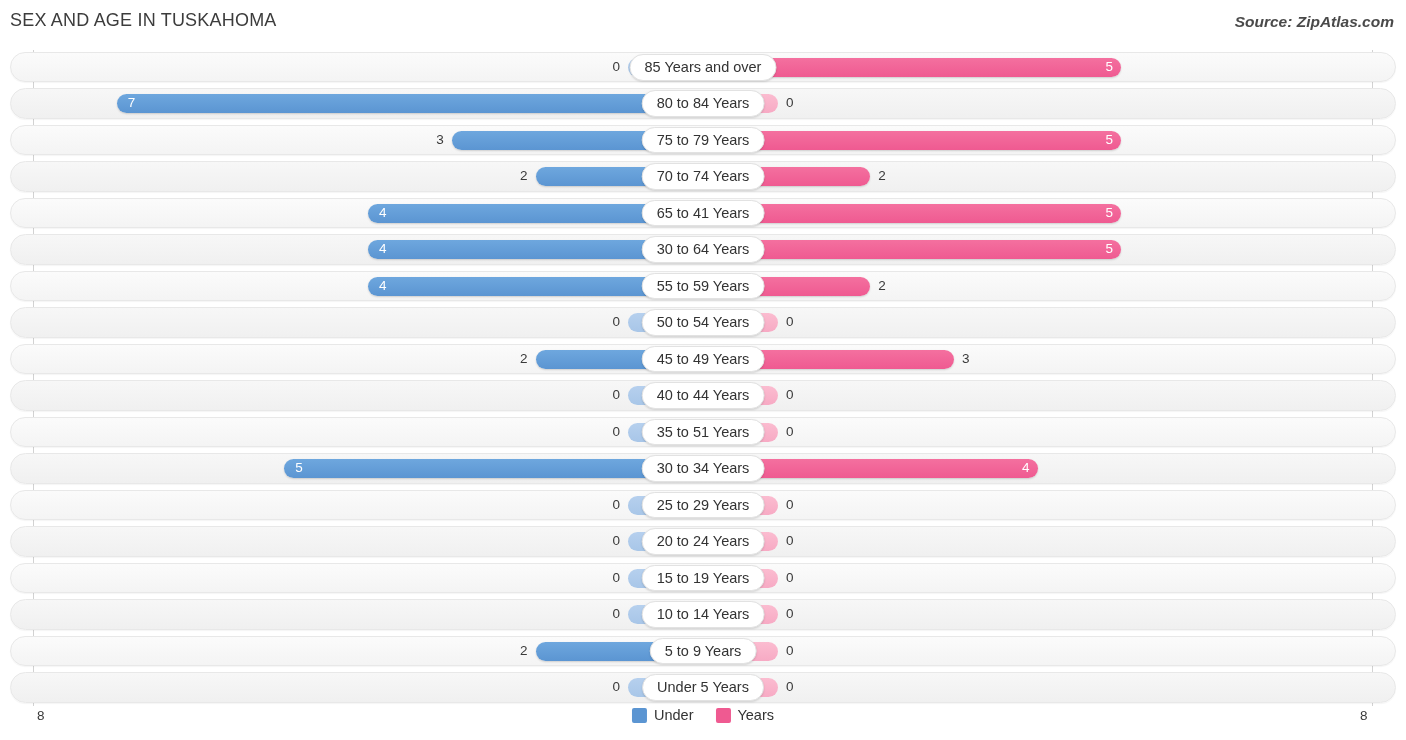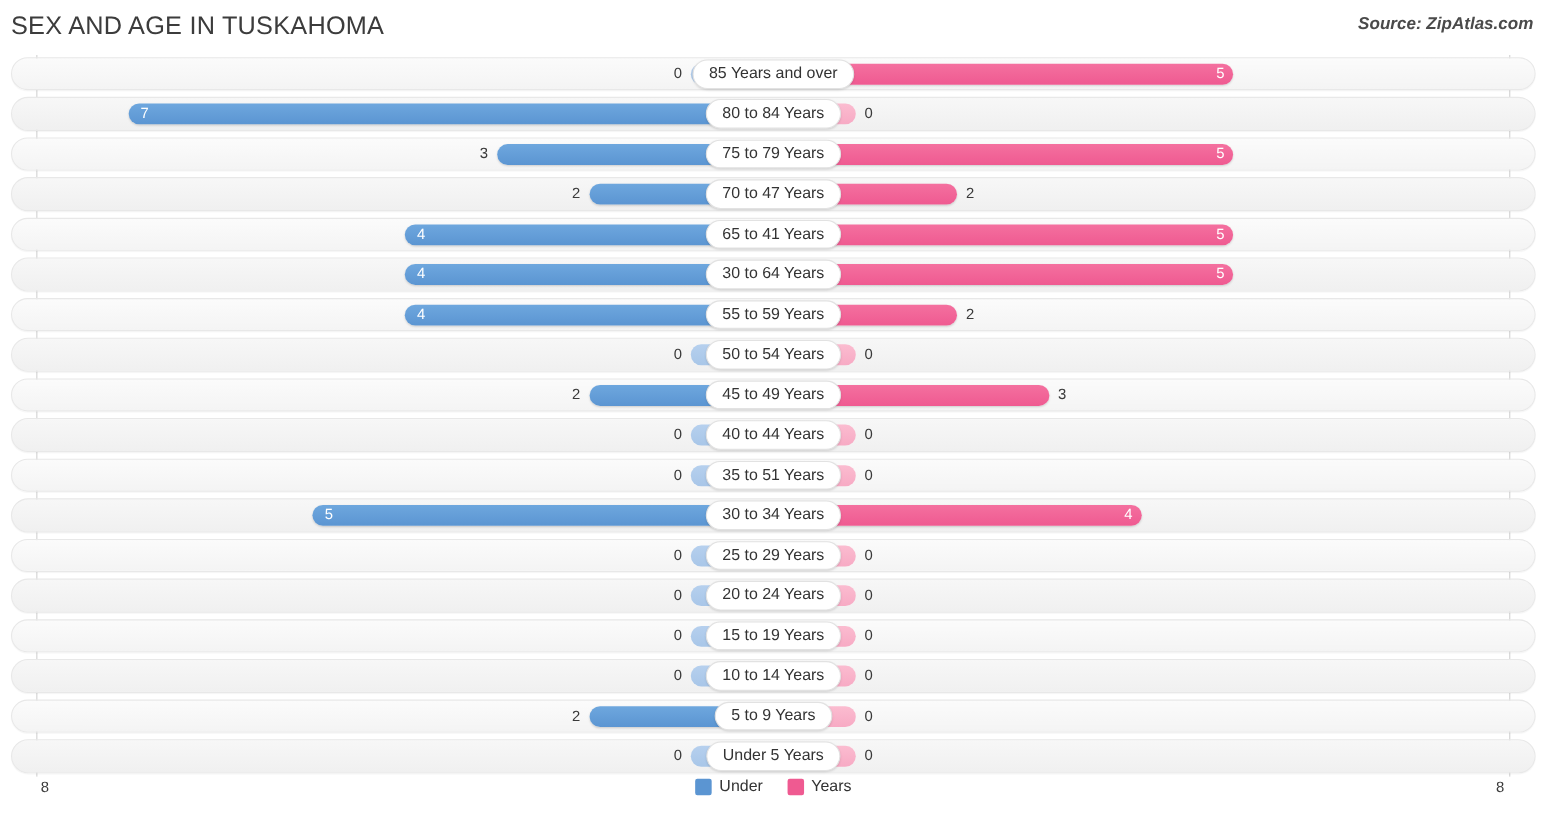--- a/index.html
+++ b/index.html
@@ -9,21 +9,21 @@
     font-family: "Liberation Sans", sans-serif;
     overflow: hidden;
   }
 
   .page { position: relative; width: 1406px; height: 740px; }
 
   
   .header { position: absolute; top: 0; left: 0; width: 1406px; height: 46px; }
   .title {
     position: absolute; left: 10px; top: 10px;
-    font-size: 23px; color: #3c3c3c; letter-spacing: .2px;
+    font-size: 18px; color: #3c3c3c; letter-spacing: .2px;
     white-space: nowrap;
   }
   .source {
     position: absolute; right: 12px; top: 13px;
     font-size: 15.5px; font-style: italic; font-weight: bold;
     color: #4a4a4a; white-space: nowrap;
   }
 
   
   .chart { position: absolute; left: 0; top: 46px; width: 1406px; height: 656px; }
@@ -155,21 +155,21 @@
           <div class="val male-out" style="left: 403.75px; width: 40px;">3</div>
           <div class="val female-out inside" style="left: 1073.12px; text-align: right; width: 40px;">5</div>
           <div class="pill">75 to 79 Years</div>
         </div>
         <div class="row alt">
           <div class="track"></div>
           <div class="bar bar-male bar-shadow" style="left: 535.5px; width: 167.5px;"></div>
           <div class="bar bar-female bar-shadow" style="left: 703px; width: 167.25px;"></div>
           <div class="val male-out" style="left: 487.5px; width: 40px;">2</div>
           <div class="val female-out" style="left: 878.25px; width: 40px;">2</div>
-          <div class="pill">70 to 47 Years</div>
+          <div class="pill">70 to 74 Years</div>
         </div>
         <div class="row">
           <div class="track"></div>
           <div class="bar bar-male bar-shadow" style="left: 368px; width: 335px;"></div>
           <div class="bar bar-female bar-shadow" style="left: 703px; width: 418.125px;"></div>
           <div class="val male-out inside" style="left: 379px; text-align: left; width: 40px;">4</div>
           <div class="val female-out inside" style="left: 1073.12px; text-align: right; width: 40px;">5</div>
           <div class="pill">65 to 41 Years</div>
         </div>
         <div class="row alt">

